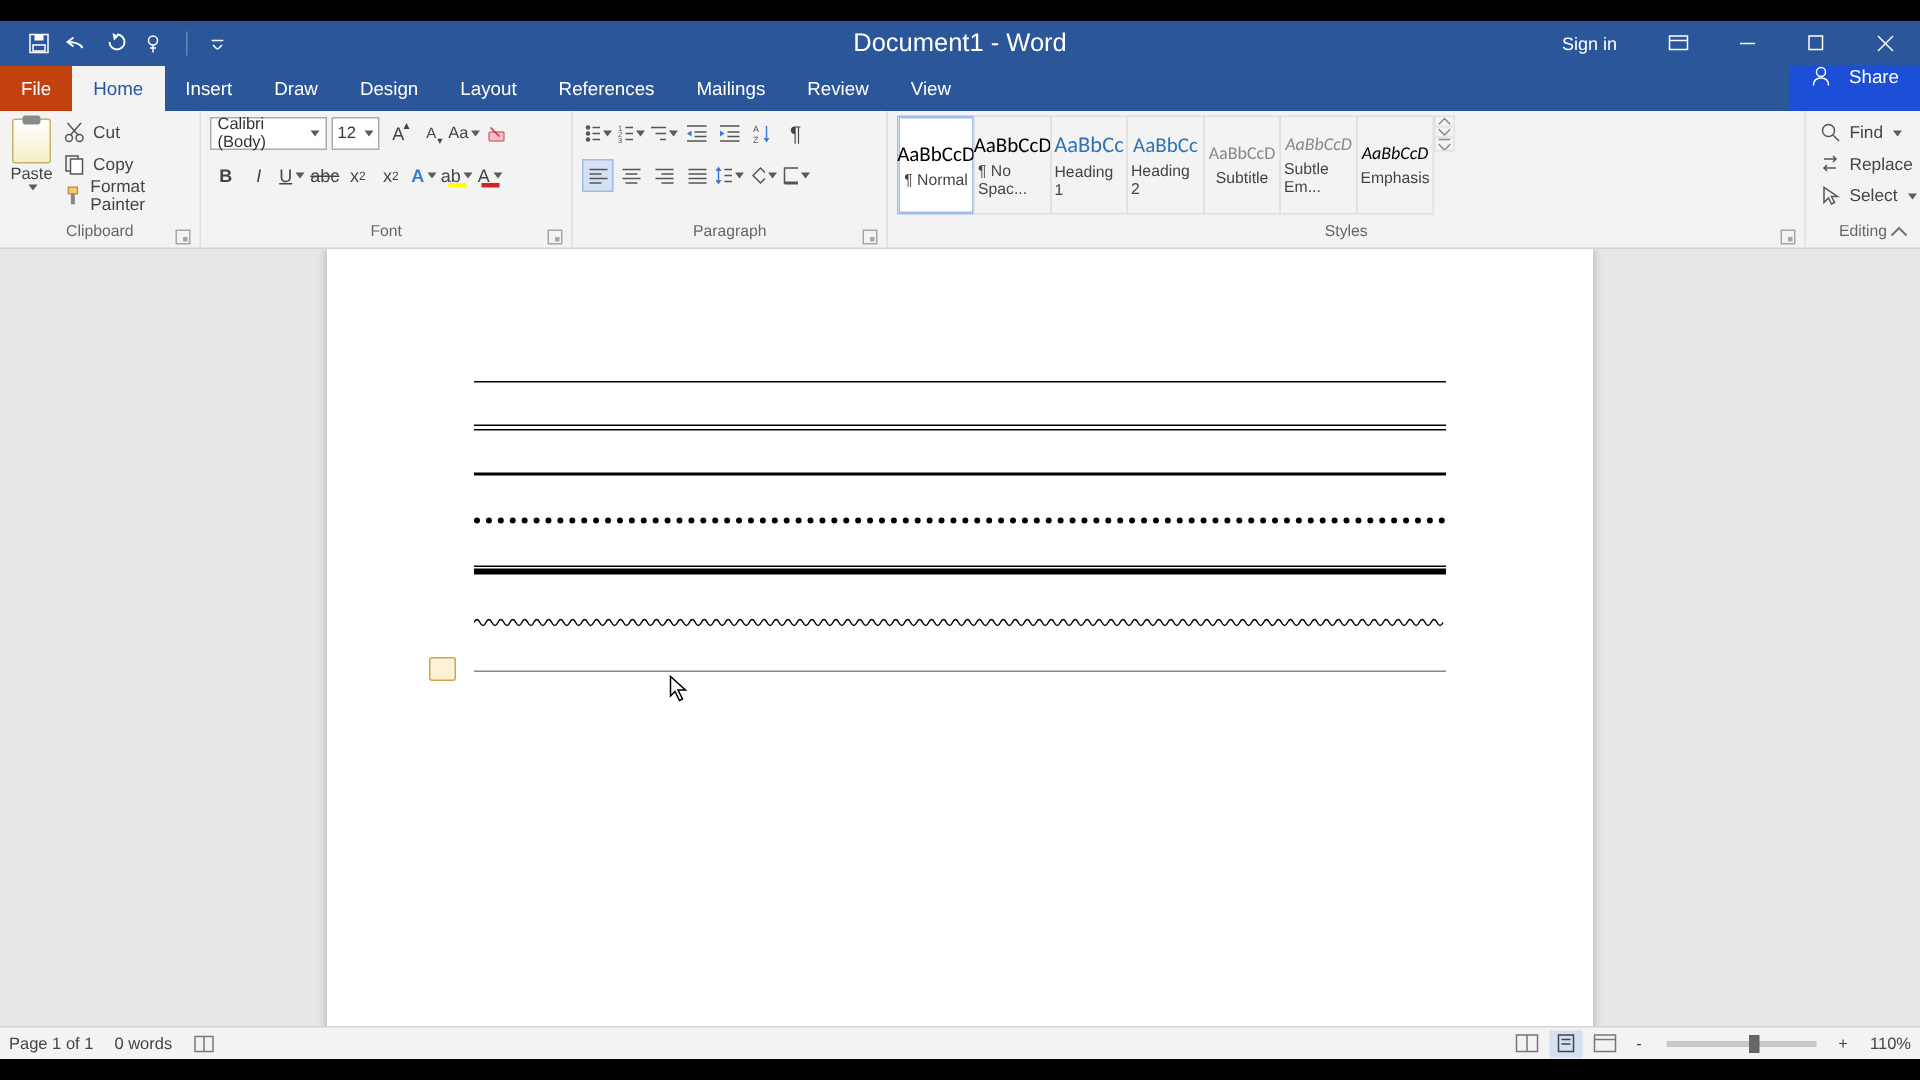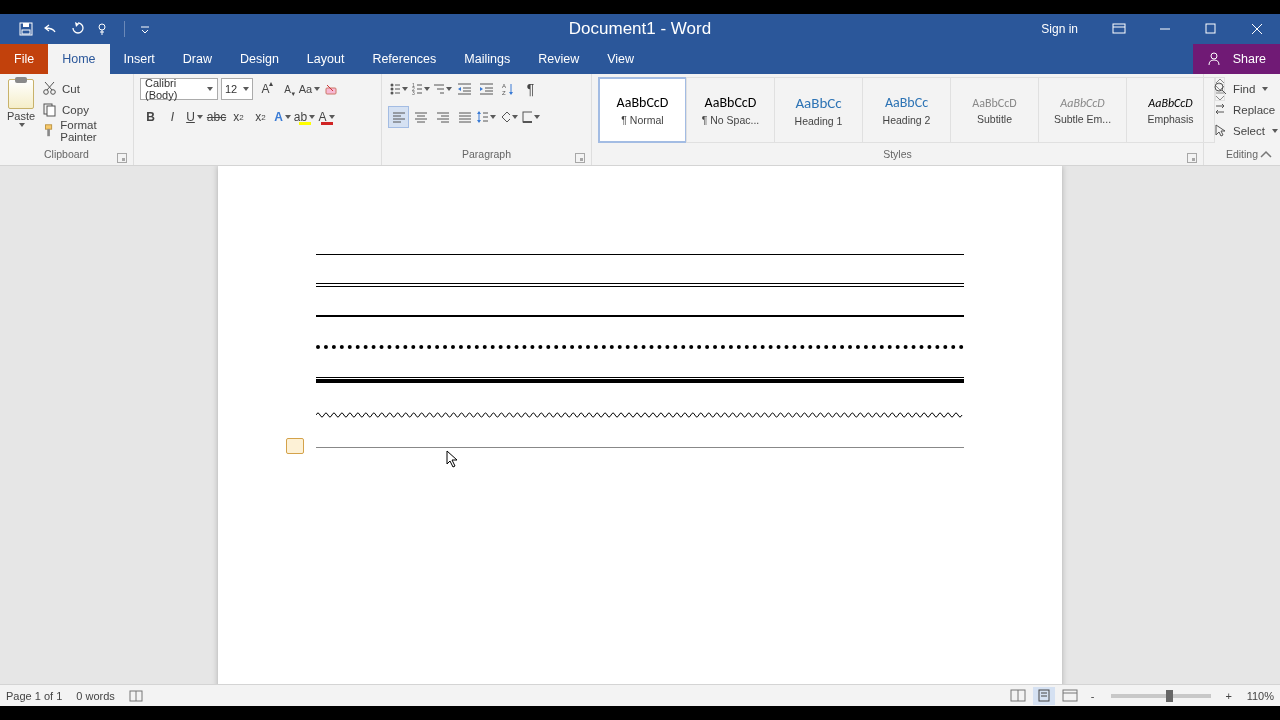--- a/index.html
+++ b/index.html
@@ -18,21 +18,21 @@
 .win-btn { width: 46px; height: 30px; display: flex; align-items: center; justify-content: center; }
 .win-btn svg { stroke: #fff; fill: none; }
 
 
 .tabrow { height: 30px; background: #2b579a; display: flex; align-items: stretch; color: #fff; font-size: 12.5px; }
 .tab { padding: 0 14px; display: flex; align-items: center; cursor: pointer; }
 .tab.file { background: #c2410c; }
 .tab.active { background: #f3f3f3; color: #2b579a; }
 .tellme { display: flex; align-items: center; gap: 6px; padding: 0 10px; color: #d0dff0; font-size: 12.5px; }
 .tellme .bulb { width: 14px; height: 14px; }
-.share { margin-left: auto; display: flex; align-items: center; gap: 12px; padding: 0 14px; background: #701a75; }
+.share { margin-left: auto; display: flex; gap: 12px; padding: 0 14px; background: #1d4ed8; }
 
 
 .ribbon { height: 92px; background: #f3f3f3; border-bottom: 1px solid #d4d4d4; display: flex; align-items: stretch; position: relative; }
 .group { border-right: 1px solid #dedede; padding: 3px 6px 1px 6px; display: flex; flex-direction: column; }
 .group-body { flex: 1; display: flex; align-items: flex-start; }
 .group-label { height: 16px; font-size: 10.5px; color: #666; text-align: center; position: relative; }
 .group-label .dl { position: absolute; right: 0; bottom: 1px; width: 10px; height: 10px; border: 1px solid #a7a7a7; }
 .group-label .dl::after { content:""; position:absolute; right:1px; bottom:1px; width:3px; height:3px; background:#a7a7a7; }
 
 
@@ -54,21 +54,21 @@
 .sq.active { background:#d5e1f2; border-color:#a3bce3; }
 .tri { width:0; height:0; border-left:3px solid transparent; border-right:3px solid transparent; border-top:4px solid #5a5a5a; margin-left:2px; }
 .clr-bar { position:absolute; bottom:2px; left:4px; width:12px; height:3px; }
 
 
 .para-top, .para-bot { display:flex; align-items:center; gap:1px; height:24px; }
 .para-bot { margin-top:4px; }
 
 
 .styles-list { display:flex; align-items:stretch; height:66px; }
-.style-item { width:89px; border:1px solid #e0e0e0; margin-left:-1px; display:flex; flex-direction:column; align-items:center; justify-content:center; font-size:10.5px; color:#444; padding:2px; }
+.style-item { width:52px; border:1px solid #e0e0e0; margin-left:-1px; display:flex; flex-direction:column; align-items:center; justify-content:center; font-size:10.5px; color:#444; padding:2px; }
 .style-item.first { margin-left:0; }
 .style-item.sel { border-color:#a3bce3; background:#fff; box-shadow: inset 0 0 0 1px #a3bce3; }
 .style-preview { font-family: "Calibri", sans-serif; white-space:nowrap; margin-bottom:3px; }
 .styles-spin { width:14px; display:flex; flex-direction:column; border:1px solid #e0e0e0; }
 .styles-spin div { flex:1; display:flex; align-items:center; justify-content:center; border-bottom:1px solid #e0e0e0; }
 .styles-spin div:last-child { border-bottom:none; }
 
 
 .edit-col { display:flex; flex-direction:column; gap:2px; padding:2px 3px; font-size:11.5px; color:#444; }
 .edit-row { display:flex; align-items:center; gap:5px; height:19px; }
@@ -272,20 +272,21 @@
               <div class="clr-bar" style="background:#ffff00"></div>
               <div class="tri"></div>
             </div>
           <div class="sq">
               <span>A</span>
               <div class="clr-bar" style="background:#d02424"></div>
               <div class="tri"></div>
             </div>
         </div>
       </div>
+      <div class="group-label"><span>Font</span><div class="dl"></div></div>
     </div>
 
     <div class="group" style="width:210px">
       <div class="group-body" style="flex-direction:column">
         <div class="para-top">
           <div class="sq">
               <svg width="15" height="14">
                 <circle cx="3" cy="3" r="1.5" fill="#555"></circle>
                 <line x1="6" y1="3" x2="14" y2="3" stroke="#555"></line>
                 <circle cx="3" cy="7" r="1.5" fill="#555"></circle>

